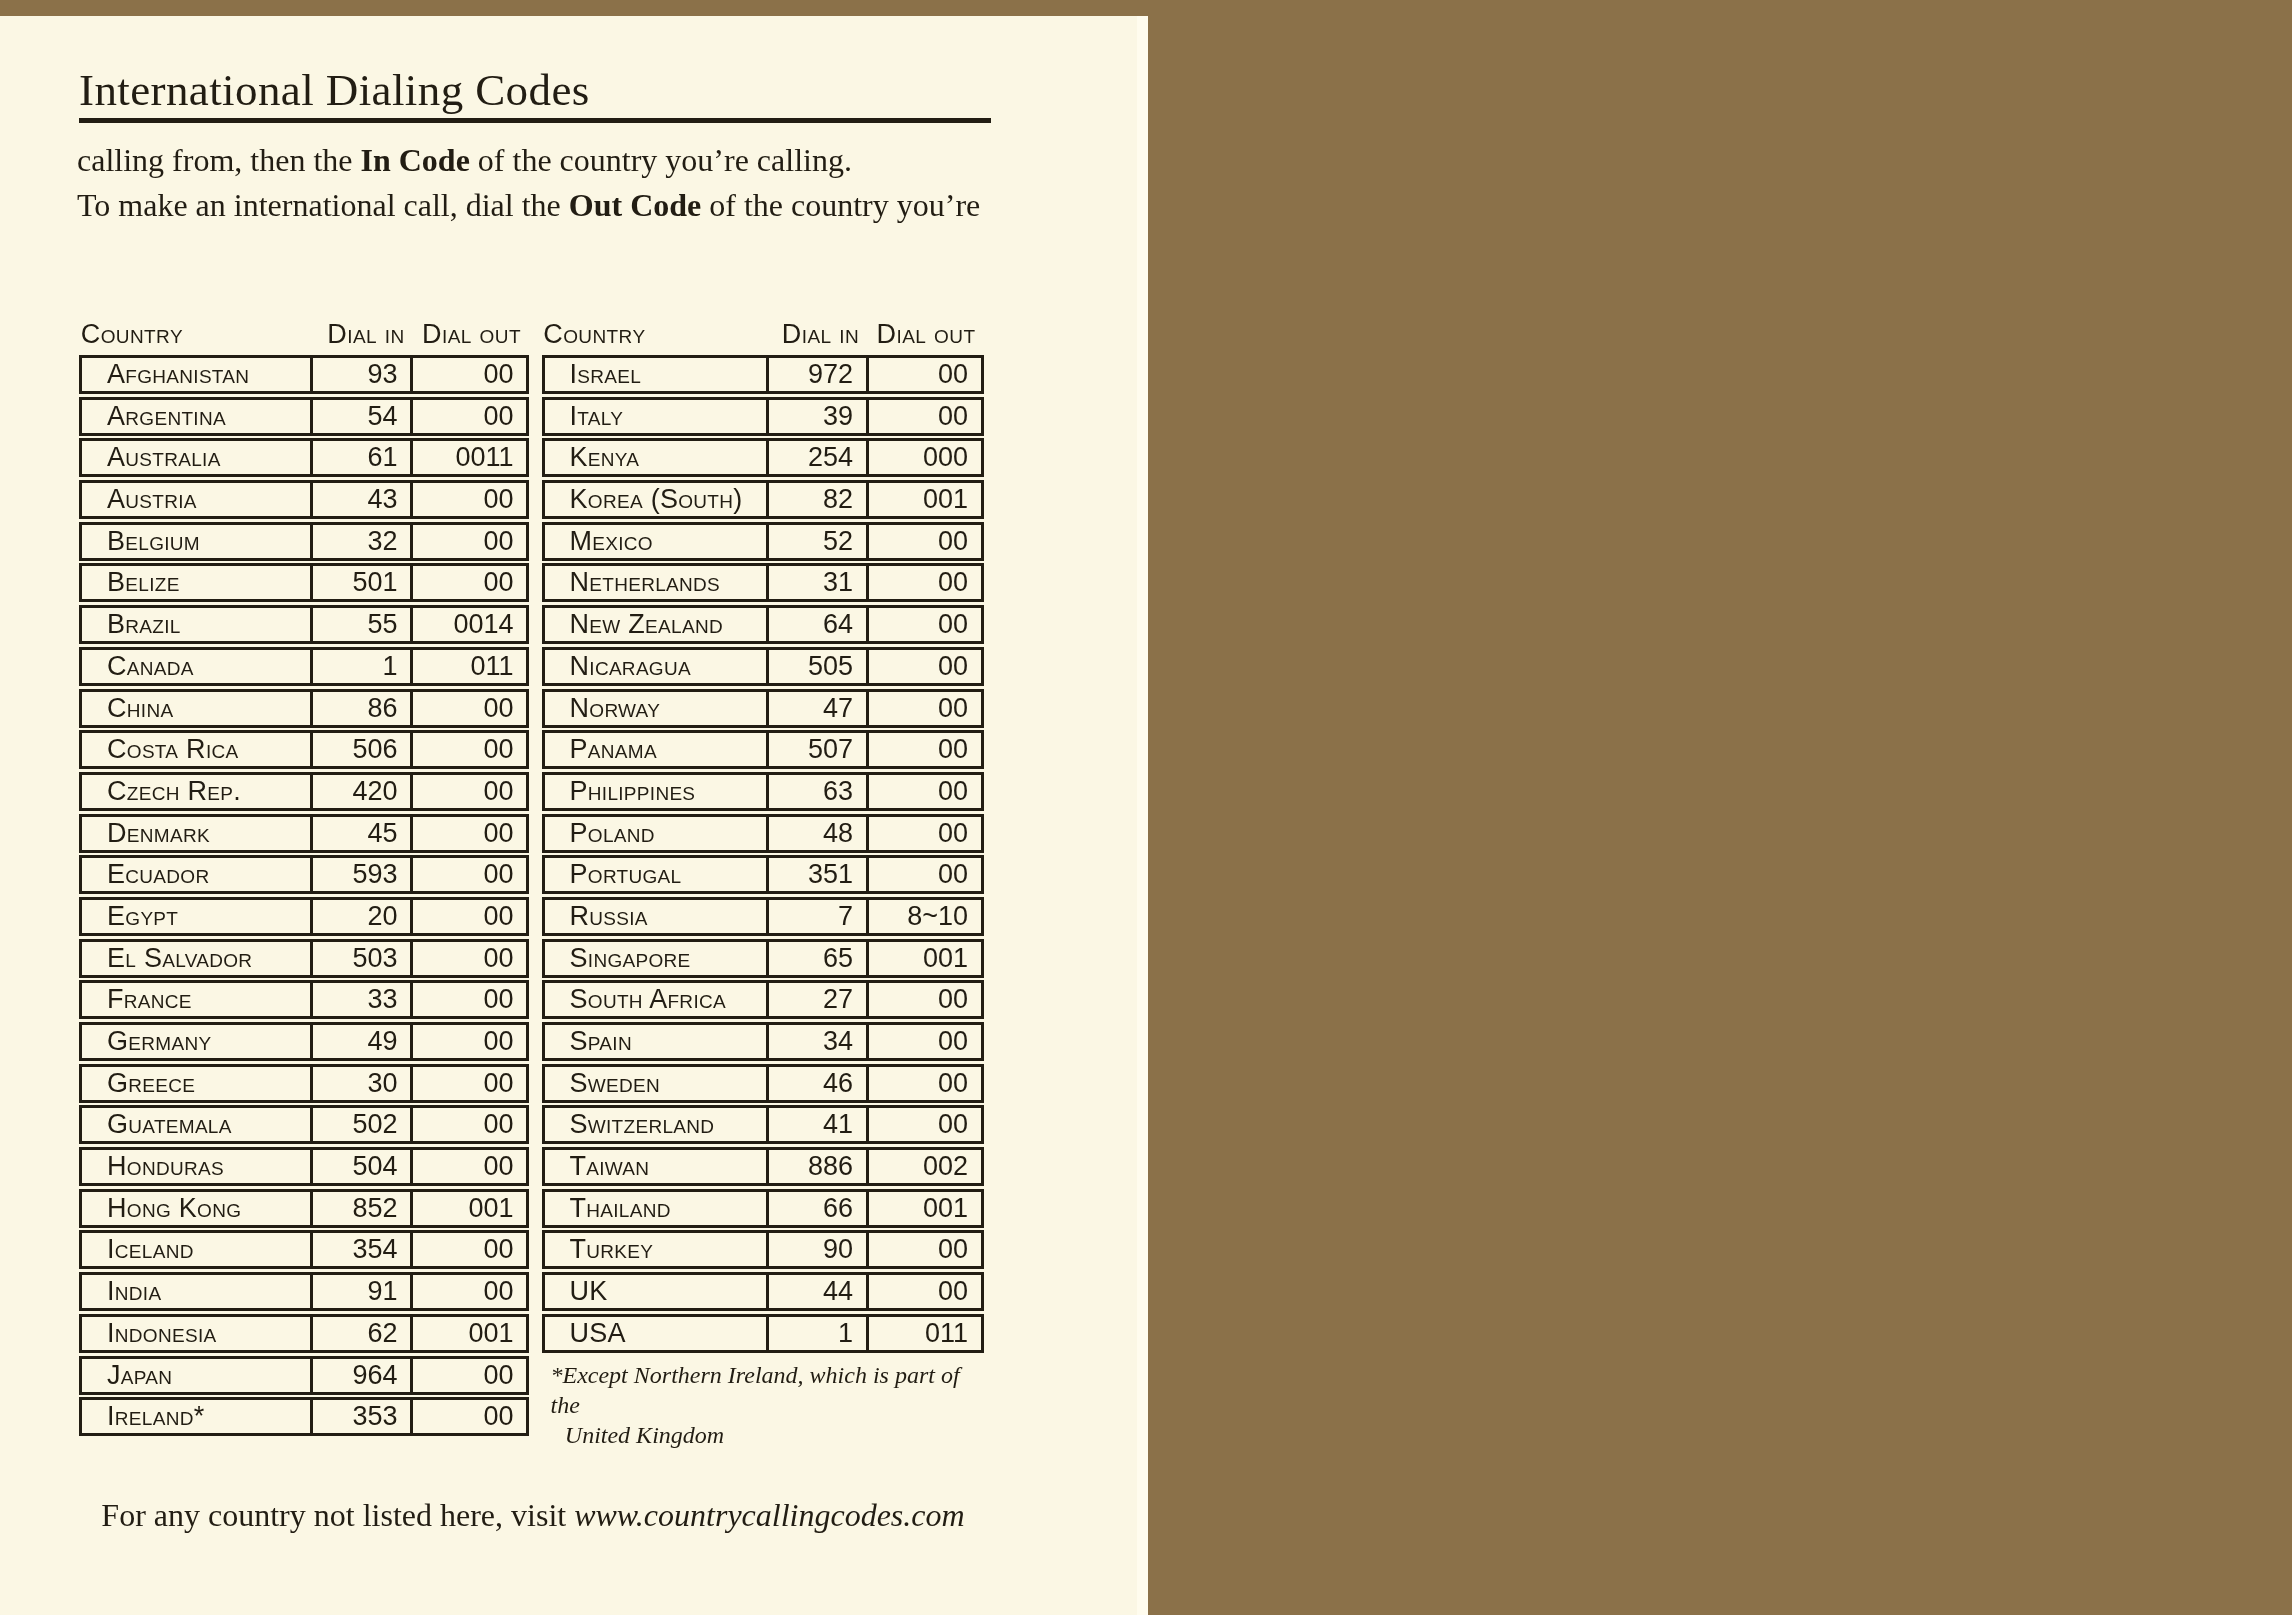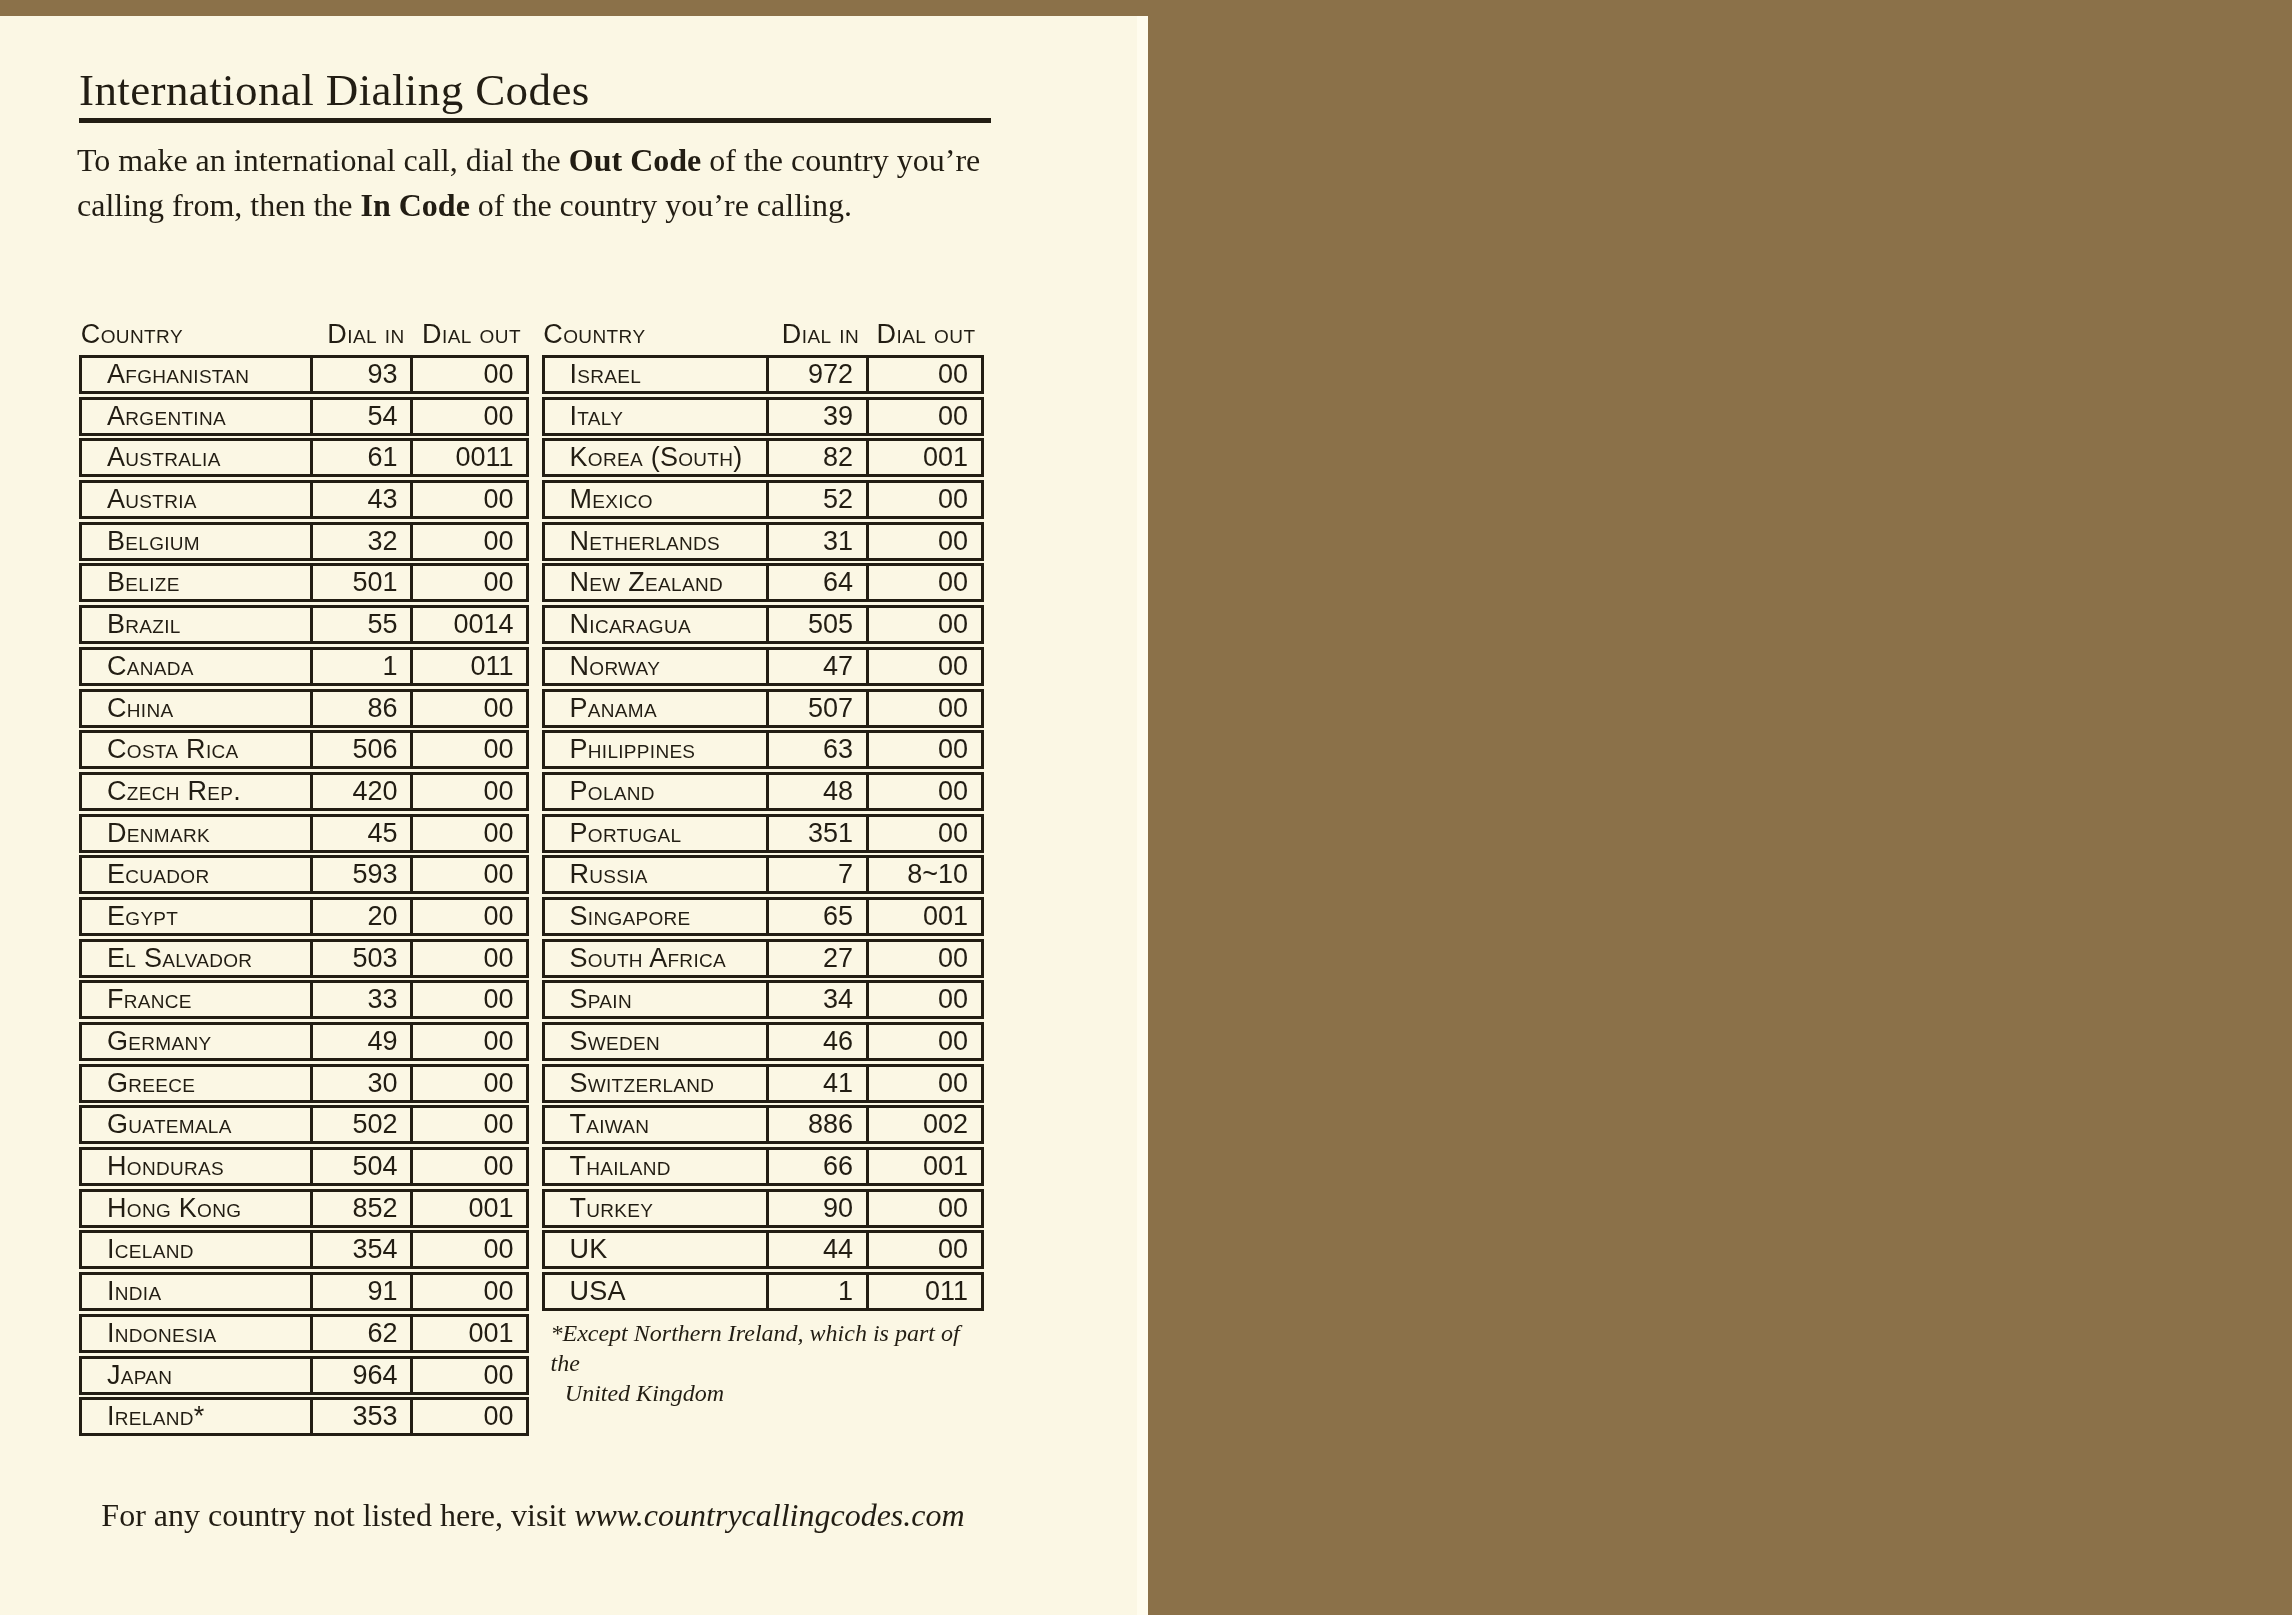--- a/index.html
+++ b/index.html
@@ -143,22 +143,22 @@
 <body>
 
 <div class="stage">
 
   <div class="page">
 
     <div class="title">International Dialing Codes</div>
     <div class="title-rule"></div>
 
     <div class="intro">
+      <div><span>calling from, then the </span><b>In Code</b><span> of the country you’re calling.</span></div>
       <div><span>To make an international call, dial the </span><b>Out Code</b><span> of the country you’re</span></div>
-      <div><span>calling from, then the </span><b>In Code</b><span> of the country you’re calling.</span></div>
     </div>
 
     <div class="tables">
 
       <div class="tcol t-left">
         <div class="thead">
           <div class="th th-country">Country</div>
           <div class="th th-in">Dial in</div>
           <div class="th th-out">Dial out</div>
         </div>
@@ -334,20 +334,25 @@
     <div class="cell c-out">00</div>
   </div>
 
   <div class="row">
     <div class="cell c-country">Italy</div>
     <div class="cell c-in">39</div>
     <div class="cell c-out">00</div>
   </div>
 
 
+  <div class="row">
+    <div class="cell c-country">Kenya</div>
+    <div class="cell c-in">254</div>
+    <div class="cell c-out">000</div>
+  </div>
 
   <div class="row">
     <div class="cell c-country">Korea (South)</div>
     <div class="cell c-in">82</div>
     <div class="cell c-out">001</div>
   </div>
 
   <div class="row">
     <div class="cell c-country">Mexico</div>
     <div class="cell c-in">52</div>

